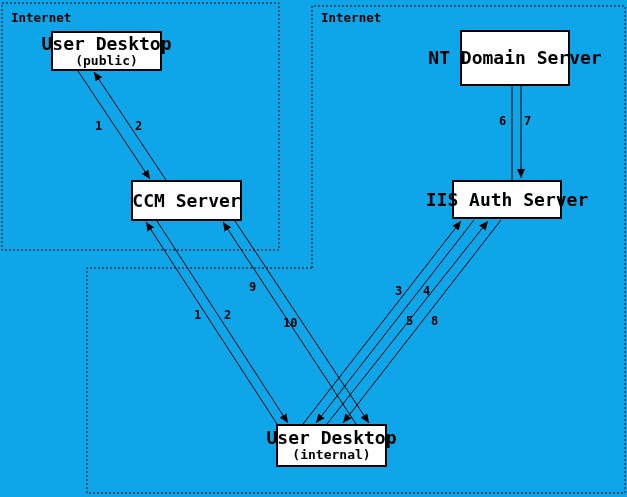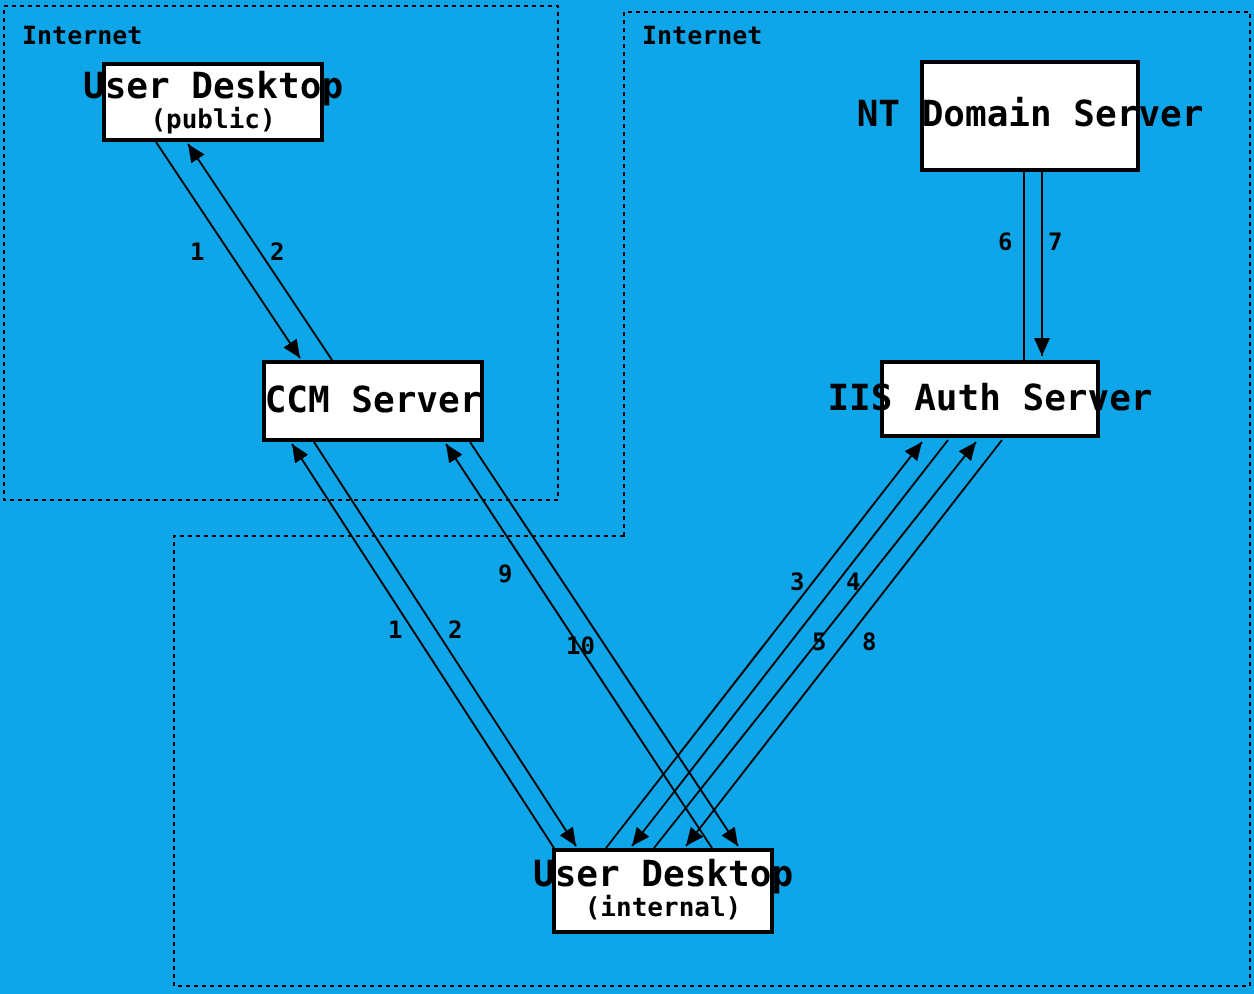--- a/index.html
+++ b/index.html
@@ -104,21 +104,21 @@
   </div>
 
   <div class="node" style="left:131px; top:180px; width:111px; height:41px;">
     <span class="title">CCM Server</span>
   </div>
 
   <div class="node" style="left:460px; top:30px; width:110px; height:56px;">
     <span class="title">NT Domain Server</span>
   </div>
 
-  <div class="node" style="left:440px; top:180px; width:110px; height:39px;">
+  <div class="node" style="left:452px; top:180px; width:110px; height:39px;">
     <span class="title">IIS Auth Server</span>
   </div>
 
   <div class="node" style="left:276px; top:424px; width:111px; height:43px;">
     <span class="title">User Desktop</span>
     <span class="subtitle">(internal)</span>
   </div>
 
   <span class="edge-label" style="left:95px;  top:119px;">1</span>
   <span class="edge-label" style="left:135px; top:119px;">2</span>

